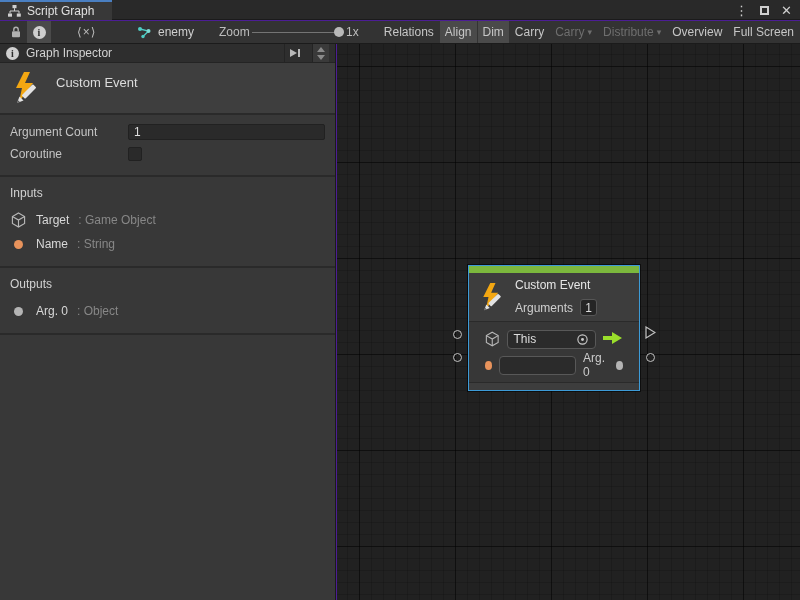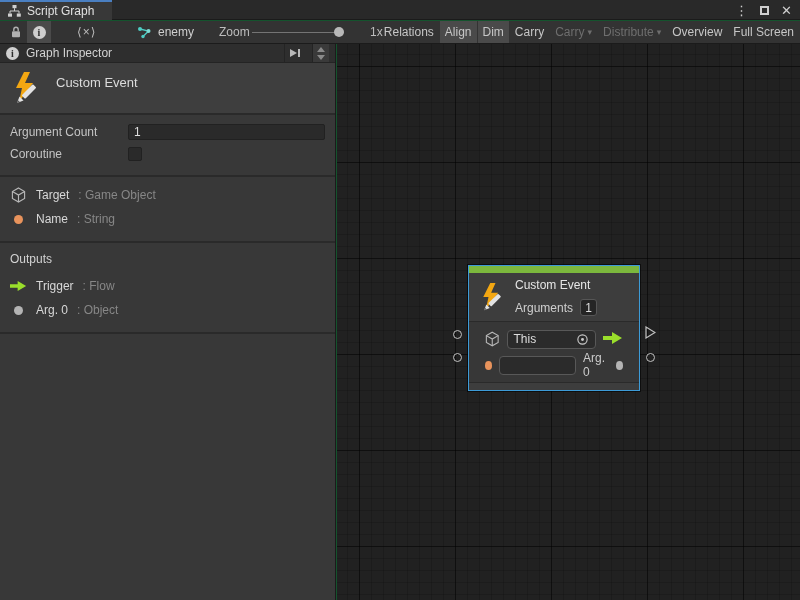--- a/index.html
+++ b/index.html
@@ -1,18 +1,18 @@
 <!DOCTYPE html>
 <html><head>
 <meta charset="utf-8">
 <style>
   *{margin:0;padding:0;box-sizing:border-box}
   html,body{width:800px;height:600px;overflow:hidden}
   body{font-family:"Liberation Sans",sans-serif;font-size:12px;color:#c8c8c8;background:#282828}
-  #app{position:relative;width:800px;height:600px;background:#14532d}
+  #app{position:relative;width:800px;height:600px;background:#4c1d95}
 
   
   .titlebar{position:absolute;top:0;left:0;right:0;height:20px;background:#292929;border-bottom:1px solid #1b1b1b}
   .tab{position:absolute;left:0;top:0;width:112px;height:20px;background:#383838;border-top:2px solid #4a7fc1;
        display:flex;align-items:center;gap:6px;padding:0 8px;color:#e0e0e0}
   .win-controls{position:absolute;right:8px;top:0;height:20px;display:flex;align-items:center;gap:12px;color:#cfcfcf}
   .win-controls .glyph{font-size:13px;line-height:1;cursor:default}
   .maxbox{width:9px;height:9px;border:2px solid #cfcfcf;display:inline-block}
 
   
@@ -21,21 +21,21 @@
   .tbtn{padding:0 5px;color:#c6c6c6}
   .tbtn.pressed{background:#4a4a4a}
   .tb-lock{left:4px}
   .tb-info{left:27px;width:24px;justify-content:center;background:#454545}
   .tb-code{left:72px;color:#bdbdbd;letter-spacing:1px}
   .tb-crumb{left:137px;gap:6px;color:#cfcfcf}
   .tb-zoom-label{left:219px;color:#bdbdbd}
   .tb-slider{left:252px;width:92px}
   .slider-track{width:100%;height:1px;background:#747474;position:relative}
   .slider-handle{position:absolute;right:0;top:-5px;width:10px;height:10px;border-radius:50%;background:#b8b8b8}
-  .tb-zoom-val{left:370px;color:#bdbdbd}
+  .tb-zoom-val{left:346px;color:#bdbdbd}
   .tb-buttons{right:1px;gap:1px}
   .tb-buttons .tbtn{height:22px;display:flex;align-items:center}
   .tbtn.disabled{color:#6e6e6e}
   .caret{font-size:9px;margin-left:3px}
 
   .info-circle{width:13px;height:13px;border-radius:50%;background:#cfcfcf;color:#2c2c2c;
                font-weight:bold;font-size:10px;display:inline-flex;align-items:center;justify-content:center;
                font-family:"Liberation Serif",serif}
 
   
@@ -197,20 +197,21 @@
         <span class="textfield">1</span>
       </div>
       <div class="field-row">
         <span class="field-label">Coroutine</span>
         <span class="checkbox"></span>
       </div>
     </div>
     <div class="divider"></div>
 
     <div class="section">
+      <div class="section-title">Inputs</div>
       <div class="port-row">
         <span class="port-icon">
           <svg width="15" height="16" viewBox="0 0 16 17">
             <path d="M8 1 L14.5 4.8 V12.2 L8 16 L1.5 12.2 V4.8 Z" stroke="#b8b8b8" stroke-width="1.2" fill="none"></path>
             <path d="M1.5 4.8 L8 8.5 L14.5 4.8 M8 8.5 V16" stroke="#b8b8b8" stroke-width="1.2" fill="none"></path>
           </svg>
         </span>
         <span class="port-name">Target</span>
         <span class="port-type">: Game Object</span>
       </div>
@@ -219,29 +220,20 @@
             <span class="dot dot-orange"></span>
           </span>
         <span class="port-name">Name</span>
         <span class="port-type">: String</span>
       </div>
     </div>
     <div class="divider"></div>
 
     <div class="section">
       <div class="section-title">Outputs</div>
-      <div class="port-row">
-        <span class="port-icon">
-          <svg width="18" height="12" viewBox="0 0 20 12">
-              <path d="M0 4 h9 v-4 l10 6 l-10 6 v-4 h-9 z" fill="#9ade2b"></path>
-            </svg>
-        </span>
-        <span class="port-name">Trigger</span>
-        <span class="port-type">: Flow</span>
-      </div>
       <div class="port-row">
         <span class="port-icon">
             <span class="dot dot-gray"></span>
           </span>
         <span class="port-name">Arg. 0</span>
         <span class="port-type">: Object</span>
       </div>
     </div>
     <div class="divider"></div>
     <div class="panel-rest"></div>

